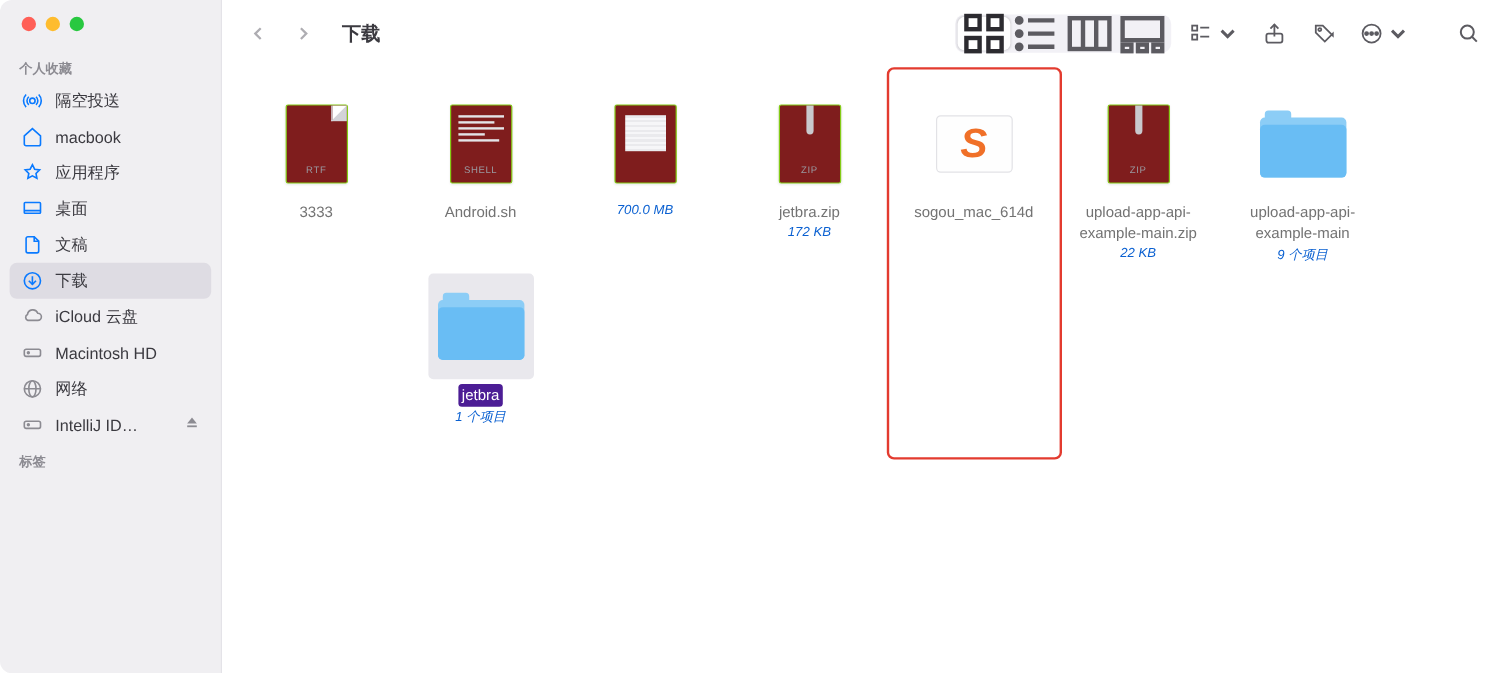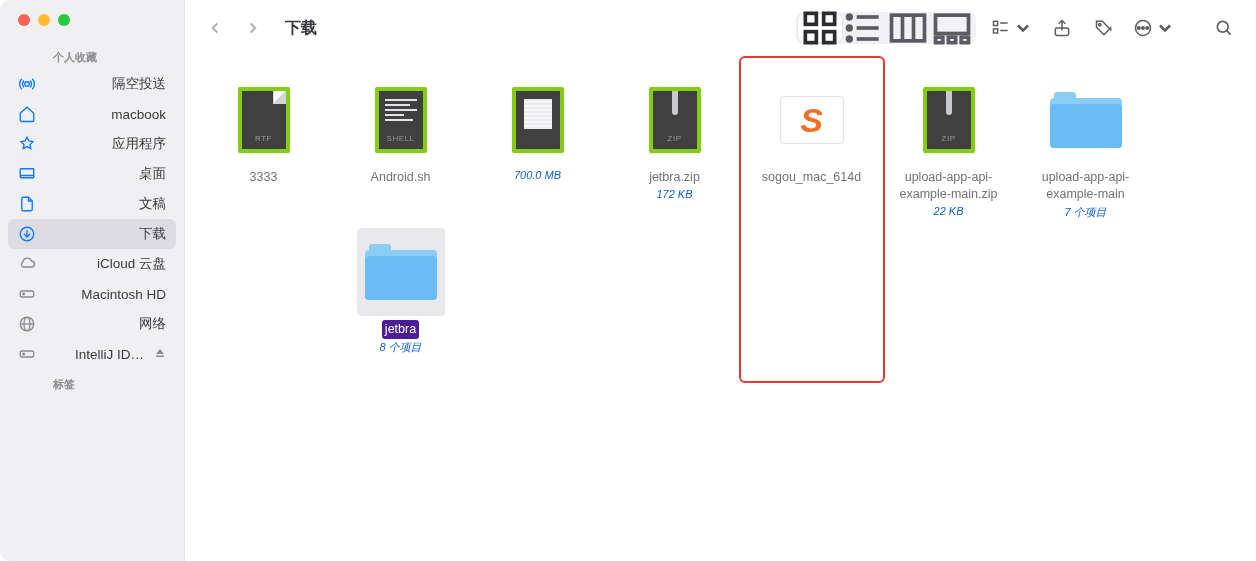--- a/index.html
+++ b/index.html
@@ -2,22 +2,22 @@
 <html><head>
   <meta charset="utf-8">
   <style>
     * { margin:0; padding:0; box-sizing:border-box; font-family:-apple-system,"SF Pro Text","Helvetica Neue",Arial,sans-serif; }
     body { width:1256px; height:561px; background:#fff; overflow:hidden; }
     .window { display:flex; height:100%; border-radius:10px; overflow:hidden; }
     .sidebar { width:185px; background:#f0eff2; display:flex; flex-direction:column; padding-top:14px; border-right:1px solid #e4e3e8; }
     .traffic { display:flex; gap:8px; padding:0 0 16px 18px; }
     .dot { width:12px; height:12px; border-radius:50%; }
     .dot.r{background:#ff5f57;} .dot.y{background:#febc2e;} .dot.g{background:#28c840;}
-    .sec-label { font-size:11px; color:#8c8b92; padding:8px 28px 4px 16px; font-weight:600;margin-left:37px; }
-    .sb-item { display:flex; align-items:center; gap:10px; margin:0 8px; padding:6px 10px; border-radius:6px; cursor:pointer;text-align:right; }
+    .sec-label { font-size:11px; color:#8c8b92; padding:8px 28px 4px 16px; font-weight:600; }
+    .sb-item { display:flex; align-items:center; gap:10px; margin:0 8px; padding:6px 10px; border-radius:6px; cursor:pointer; }
     .sb-item.active { background:#dedce3; }
     .sb-ico { width:18px; height:18px; display:flex; align-items:center; justify-content:center; }
     .sb-ico svg { width:18px; height:18px; }
     .sb-label { font-size:13.5px; color:#3b3a40; flex:1; white-space:nowrap; overflow:hidden; text-overflow:ellipsis;}
     .eject svg { width:12px; height:12px; }
     .main { flex:1; display:flex; flex-direction:column; }
     .toolbar { height:56px; display:flex; align-items:center; padding:0 18px; gap:14px; }
     .nav-btn { width:24px; height:24px; display:flex; align-items:center; justify-content:center; cursor:pointer; color:#aeadb2; }
     .nav-btn svg { width:18px; height:18px; stroke-width:2.5; }
     .title { font-size:16px; font-weight:600; color:#3b3a40; margin-left:6px; }
@@ -26,21 +26,21 @@
     .view-btn { width:44px; height:28px; display:flex; align-items:center; justify-content:center; cursor:pointer; border-radius:6px; color:#5c5b61; }
     .view-btn.on { background:#fff; color:#2c2b30; box-shadow:0 0 2px rgba(0,0,0,0.15); }
     .tb-ico { width:28px; height:28px; display:flex; align-items:center; justify-content:center; cursor:pointer; color:#5c5b61; position:relative; }
     .tb-ico svg { width:20px; height:20px; }
     .tb-ico.group { width:44px; }
     .content { flex:1; padding:20px 10px; overflow:auto; }
     .grid { display:flex; flex-wrap:wrap; align-content:flex-start; }
     .cell { width:137px; display:flex; flex-direction:column; align-items:center; margin-bottom:8px; }
     .thumb { width:88px; height:88px; display:flex; align-items:center; justify-content:center; margin-bottom:4px; border-radius:4px; position:relative; }
     .thumb.sel { background:#e9e8ed; }
-    .file-page { width:52px; height:66px; background:#404040; border:4px solid #84cc16; border-radius:2px; position:relative; display:flex; align-items:flex-end; justify-content:center; box-shadow:0 1px 2px rgba(0,0,0,0.08);}
+    .file-page { width:52px; height:66px; background:#7f1d1d; border:1px solid #84cc16; border-radius:2px; position:relative; display:flex; align-items:flex-end; justify-content:center; box-shadow:0 1px 2px rgba(0,0,0,0.08);}
     .file-page .ftype { font-size:8px; color:#9a99a0; margin-bottom:6px; letter-spacing:0.5px;}
     .file-page.fold::before { content:""; position:absolute; top:0; right:0; width:12px; height:12px; background:linear-gradient(135deg,#fff 48%,#d3d3d8 50%); border-bottom:1px solid #d3d3d8; border-left:1px solid #d3d3d8;}
     .zip-pull { position:absolute; top:0; left:50%; transform:translateX(-50%); width:6px; height:24px; background:#c9c9cd; border-radius:0 0 3px 3px;}
     .dmg-inner { position:absolute; top:8px; left:8px; right:8px; height:30px; background:repeating-linear-gradient(0deg,#eaeaed 0px,#eaeaed 2px,#f6f6f8 2px,#f6f6f8 4px); }
     .folder-ico { width:72px; height:56px; position:relative; }
     .folder-back{ position:absolute; top:6px; left:0; right:0; bottom:0; background:#8ccdf6; border-radius:4px; }
     .folder-tab{ position:absolute; top:0; left:4px; width:22px; height:10px; background:#8ccdf6; border-radius:3px 3px 0 0; }
     .folder-front{ position:absolute; top:12px; left:0; right:0; bottom:0; background:#69bdf4; border-radius:4px; }
     .app-ico { width:64px; height:48px; border:1px solid #e2e2e6; border-radius:4px; background:#fefefe; display:flex; align-items:center; justify-content:center;}
     .s-letter { font-size:34px; font-weight:700; color:#f07028; font-style:italic;}
@@ -319,32 +319,32 @@
           </div>
           <div class="cell">
             <div class="thumb">
               <div class="folder-ico">
                 <div class="folder-tab"></div>
                 <div class="folder-back"></div>
                 <div class="folder-front"></div>
               </div>
             </div>
             <div class="fname">upload-app-api-example-main</div>
-            <div class="meta">7 个项目</div>
+            <div class="meta">9 个项目</div>
           </div>
           <div class="cell"></div>
           <div class="cell">
             <div class="thumb sel">
               <div class="folder-ico">
                 <div class="folder-tab"></div>
                 <div class="folder-back"></div>
                 <div class="folder-front"></div>
               </div>
             </div>
             <div class="fname sel">jetbra</div>
-            <div class="meta">8 个项目</div>
+            <div class="meta">1 个项目</div>
           </div>
         </div>
     </div>
 
     <div class="highlight-box" style="left: 554px; top: 56px; width: 146px; height: 327px;"></div>
   </main>
 </div>
 
 </body></html>

